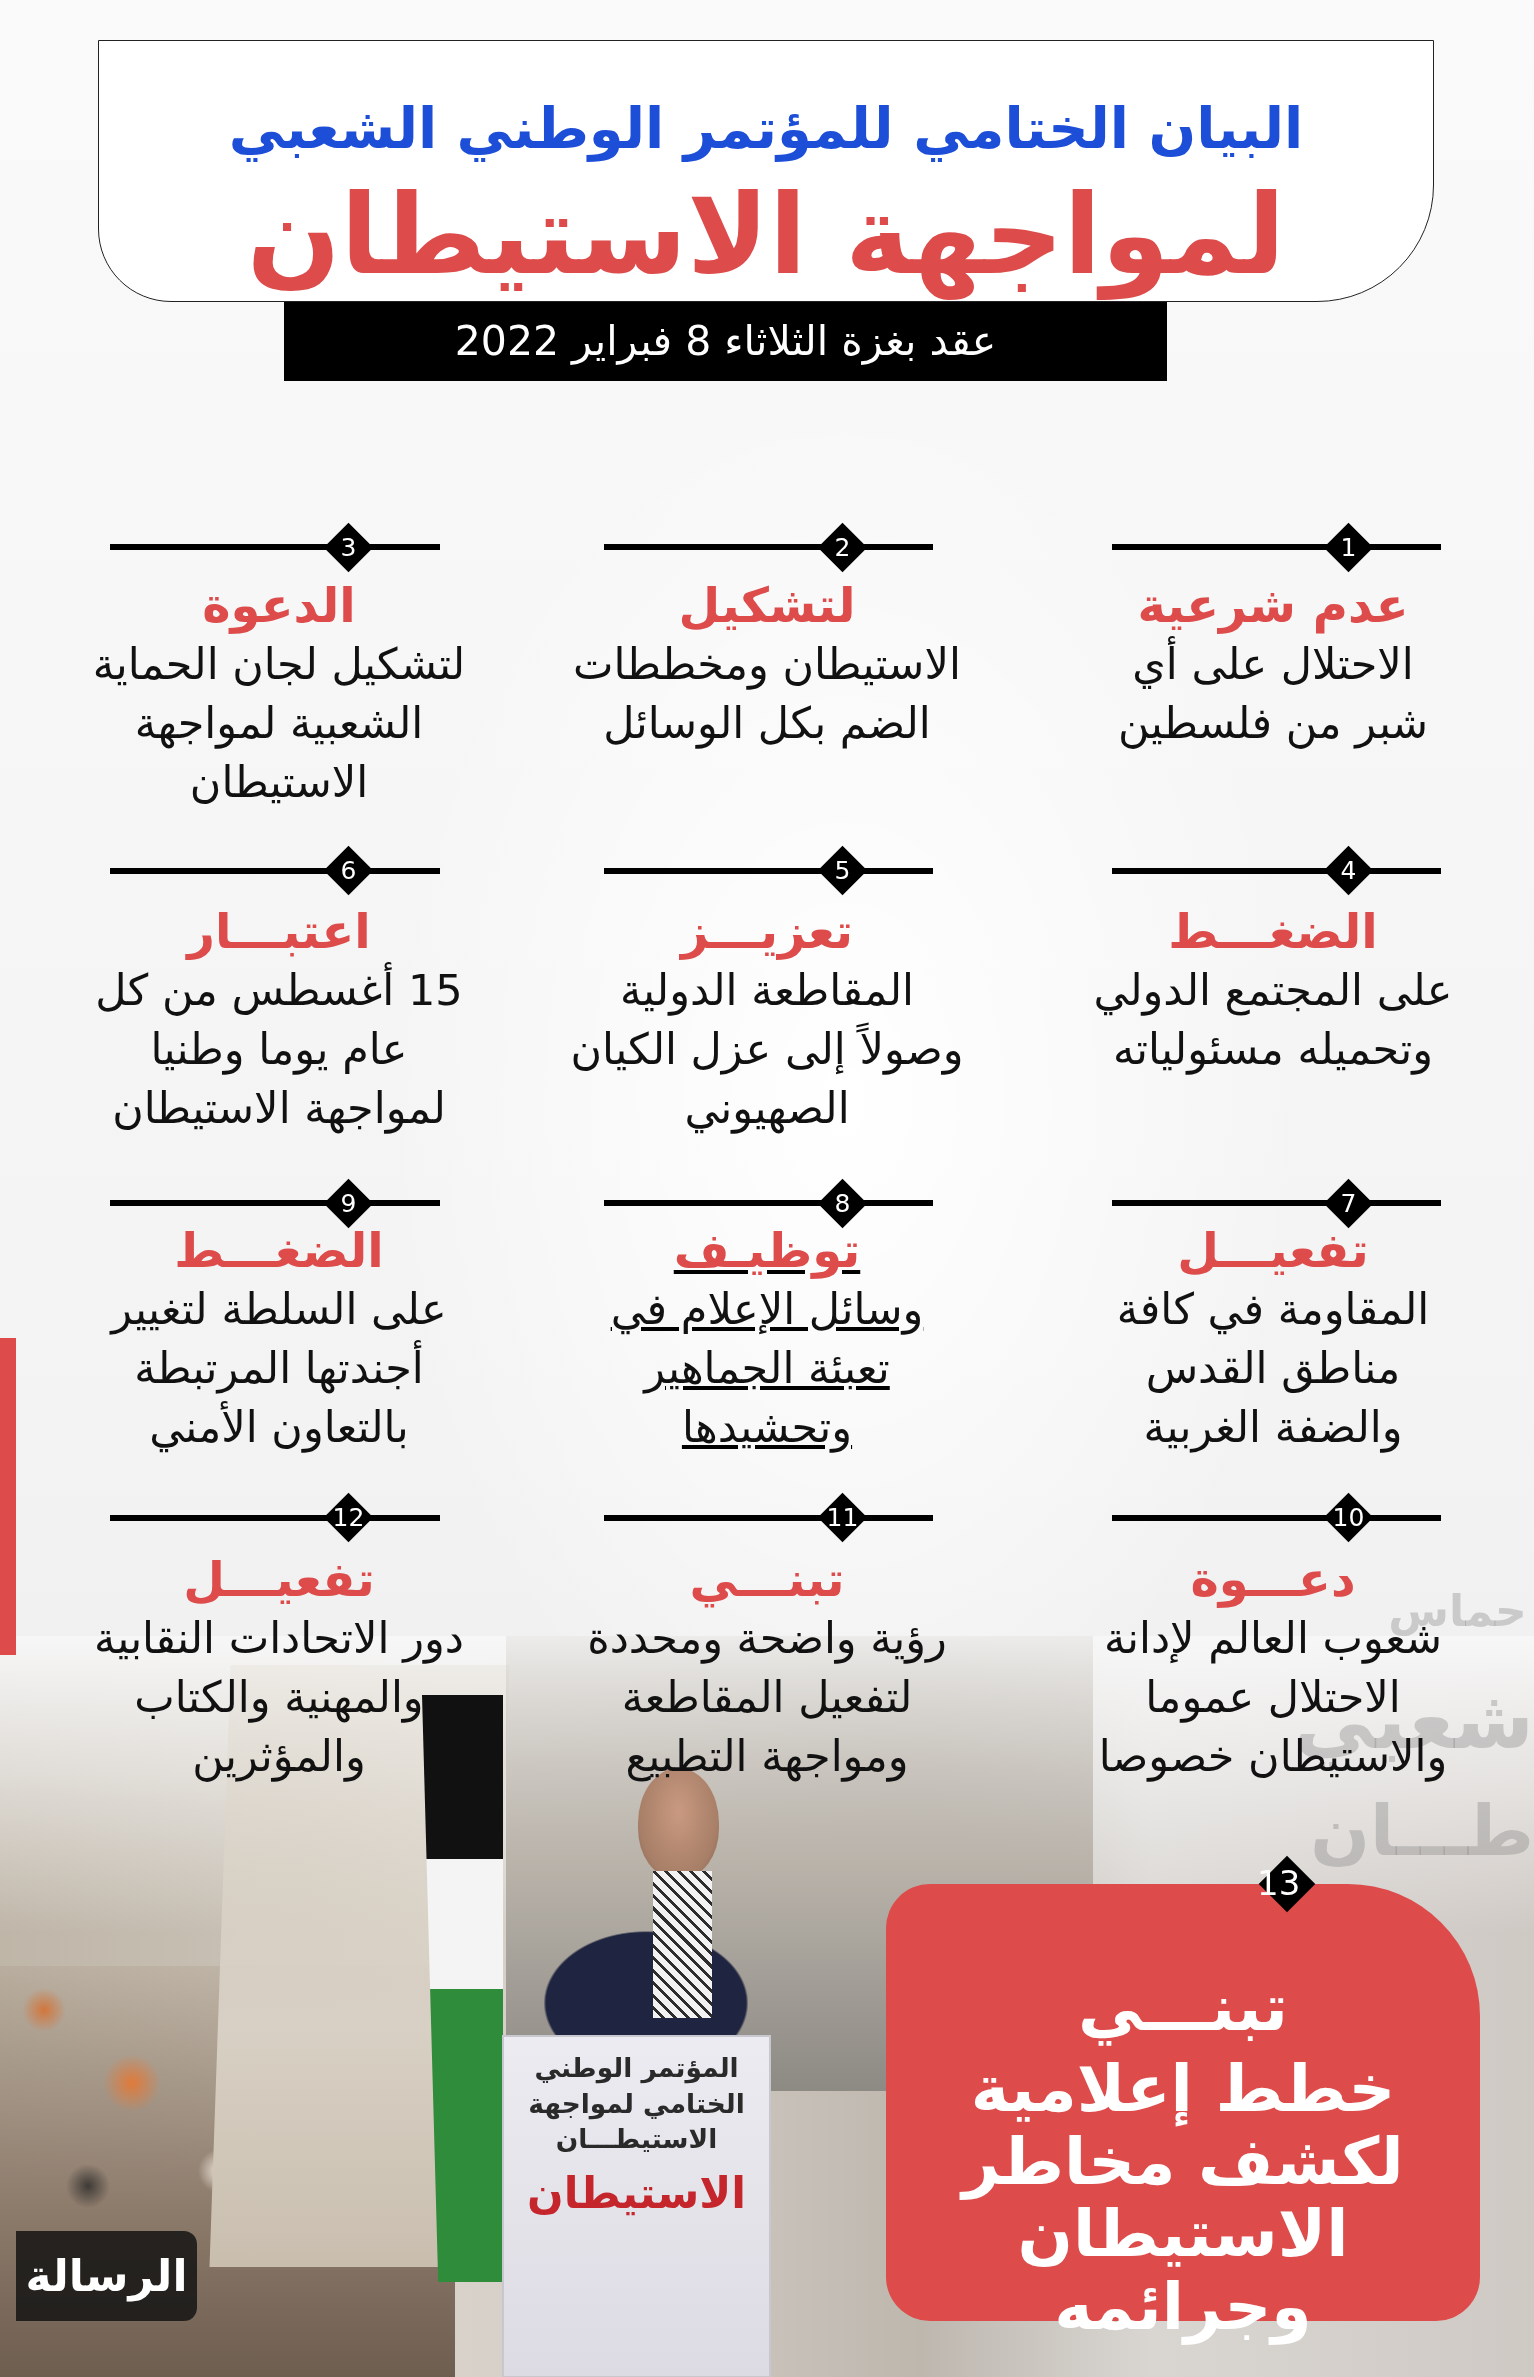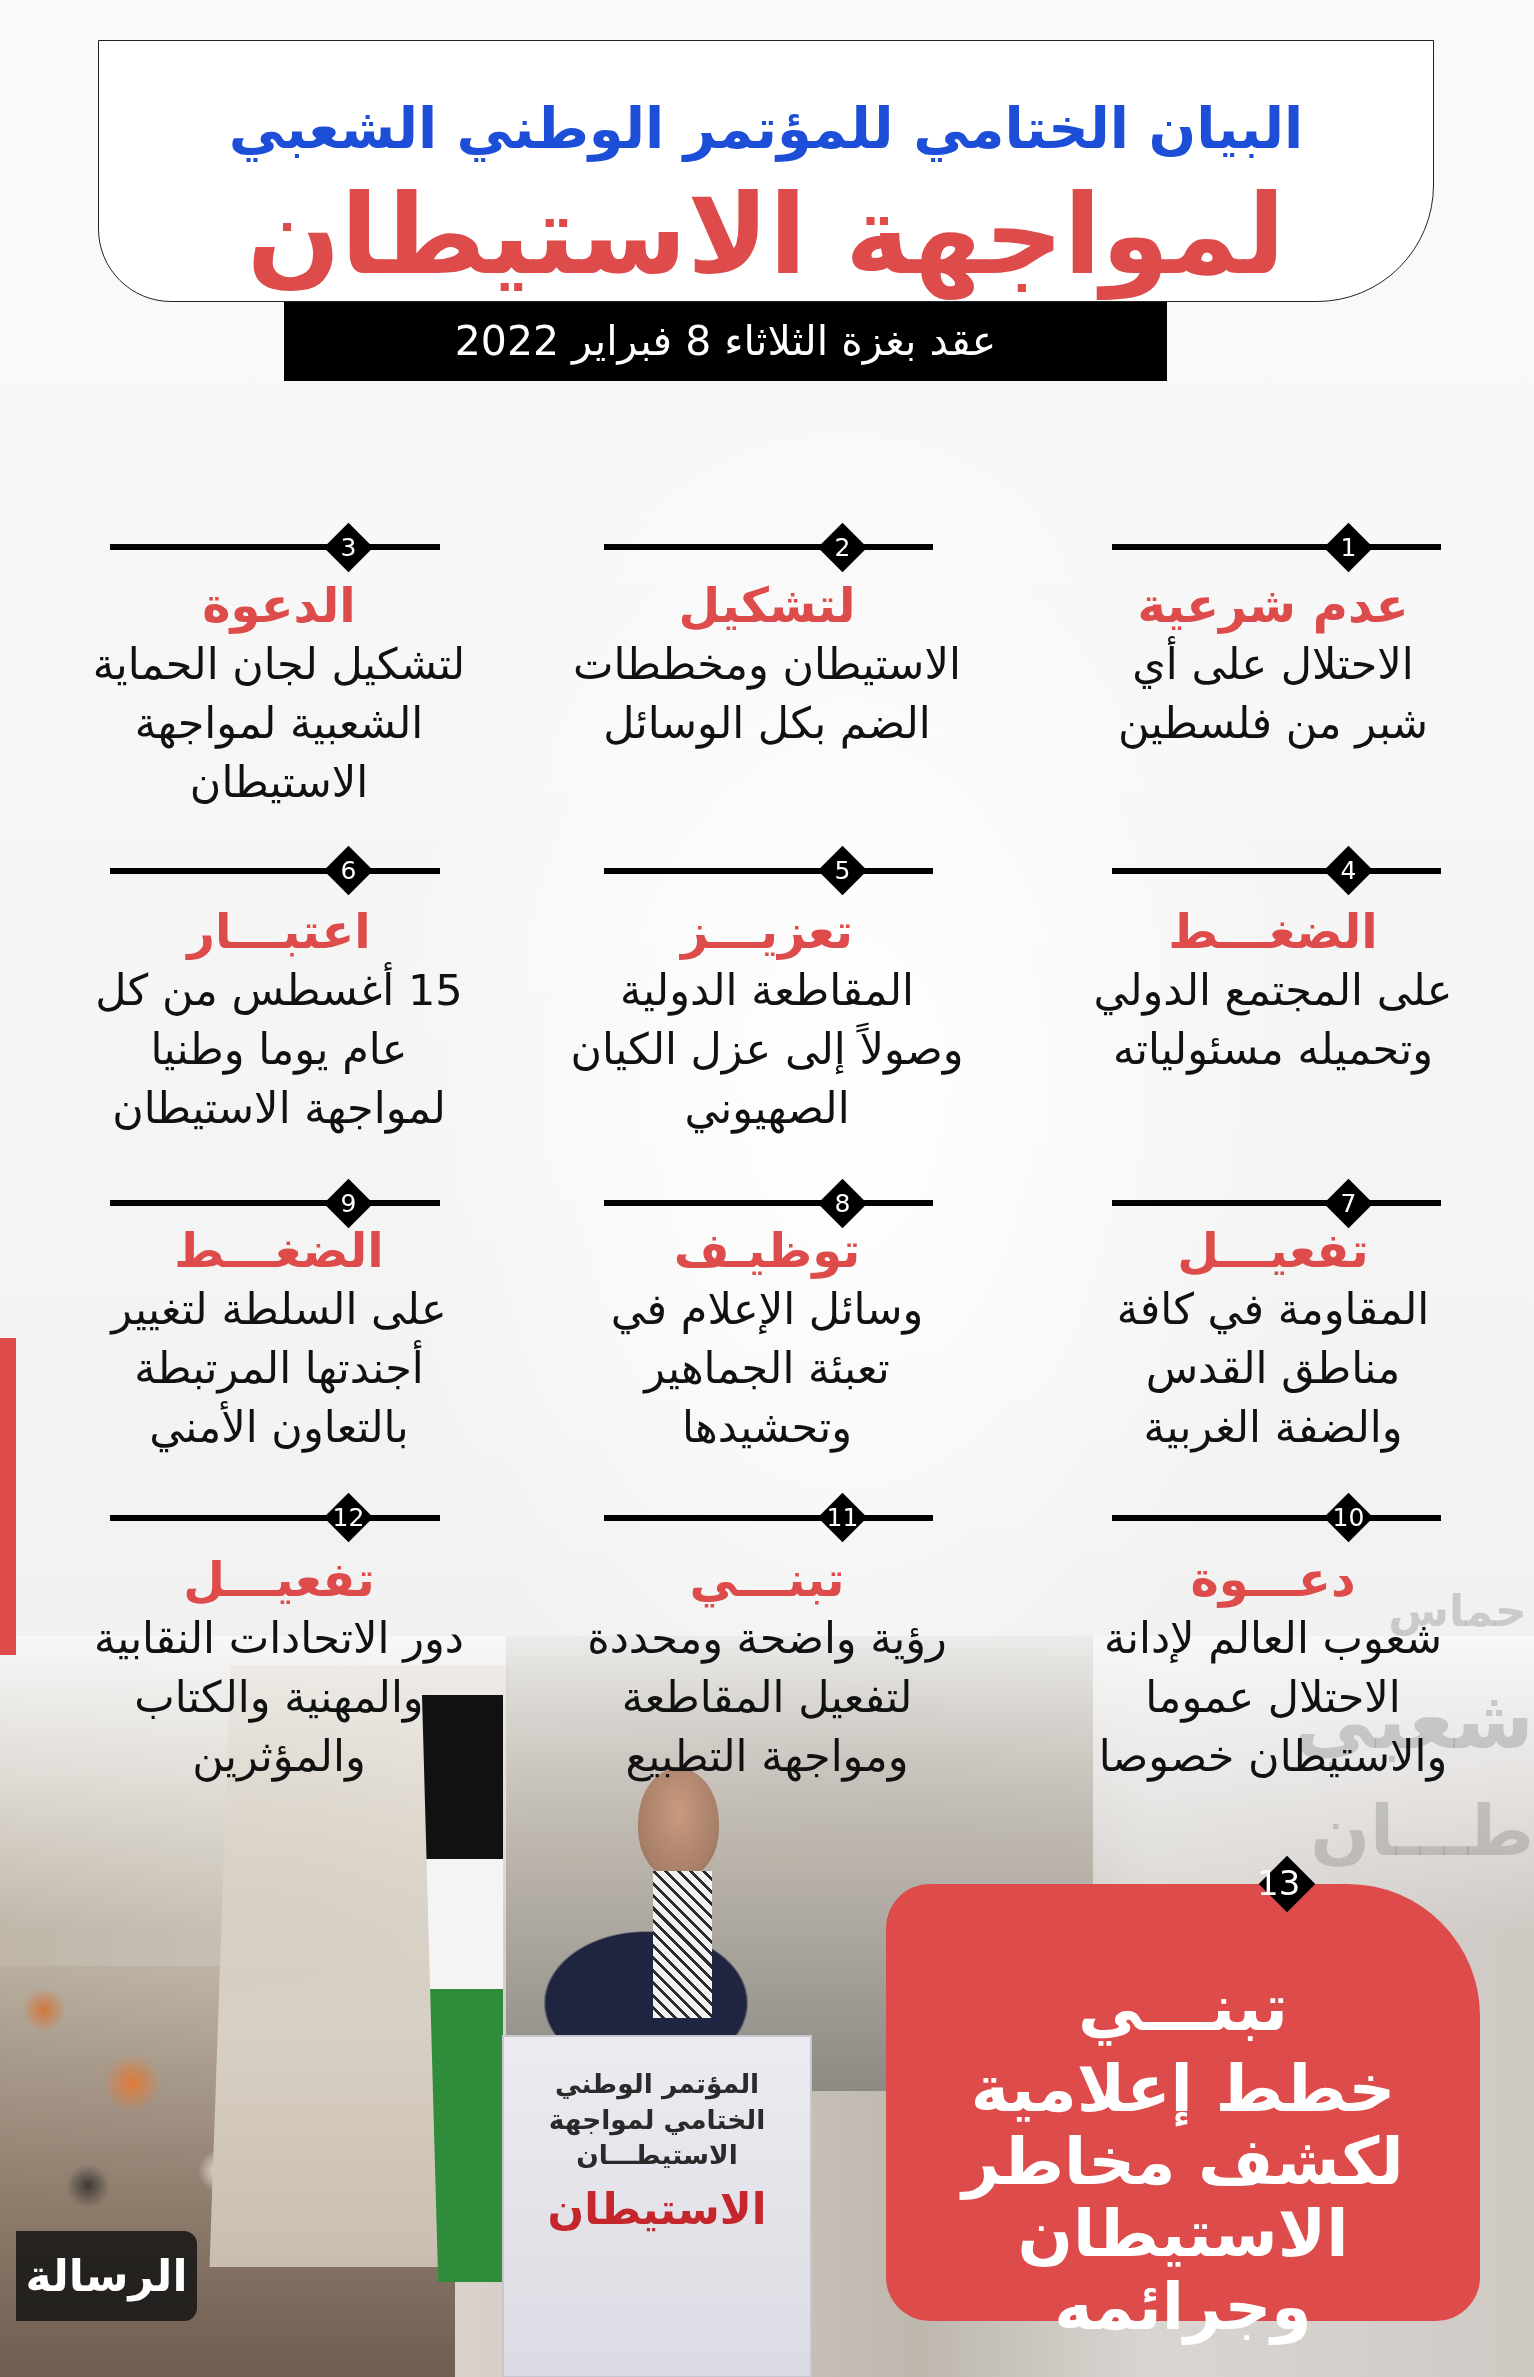--- a/index.html
+++ b/index.html
@@ -56,25 +56,25 @@
     .photo .head {
       position: absolute; left: 638px; top: 132px; width: 81px; height: 110px;
       border-radius: 50% 50% 45% 45%;
       background: radial-gradient(ellipse at 50% 40%, #c99a80 0%, #a77e67 70%, #7d6354 100%);
     }
     .photo .scarf {
       position: absolute; left: 653px; top: 235px; width: 59px; height: 147px;
       background: repeating-linear-gradient(45deg, #f2f2f2 0 5.9px, #2d2d2d 5.9px 8.8px);
     }
     .podium {
-      position: absolute; left: 502px; top: 2035px; width: 310px; height: 343px;
+      position: absolute; left: 502px; top: 2035px; width: 269px; height: 343px;
       background: linear-gradient(180deg, #ecebf1, #dcdbe3);
       border: 2.2px solid #c8c6cf; box-sizing: border-box;
       display: flex; flex-direction: column; align-items: center;
-      padding-top: 29px;
+      padding-top: 13px;
       font-family: "DejaVu Sans", sans-serif;
       font-weight: bold; text-align: center; line-height: 1.35;
     }
     .podium .pl { font-size: 26.4px; color: #2a2a2a; }
     .podium .pl-red { font-size: 43px; color: #c4262b; margin-top: 7.3px; }
 
     
     .header-card {
       position: absolute; left: 98px; top: 40px; width: 1336px; height: 262px;
       background: #ffffff; border: 1.5px solid #222; border-top-width: 0.7px;
@@ -250,21 +250,21 @@
 <div class="item" style="left:1053px; width:440px; top:1225px;">
   <div class="item-title">تفعيـــل</div>
   <div class="item-body">المقاومة في كافة
 مناطق القدس
 والضفة الغربية</div>
 </div>
 
 <div class="divider" style="left:604px; top:1200px; width:329px;"></div>
 <div class="diamond" style="left:825px; top:1186px;"></div>
 <div class="num" style="left:817px; top:1178px;">8</div>
-<div class="item" style="left:525px; width:484px; top:1225px;">
+<div class="item" style="left:525px; width:484px; top:1225px;text-decoration:underline;">
   <div class="item-title">توظيـف</div>
   <div class="item-body">وسائل الإعلام في
 تعبئة الجماهير
 وتحشيدها</div>
 </div>
 
 <div class="divider" style="left:110px; top:1200px; width:330px;"></div>
 <div class="diamond" style="left:331px; top:1186px;"></div>
 <div class="num" style="left:323px; top:1178px;">9</div>
 <div class="item" style="left:44px; width:470px; top:1225px;">

